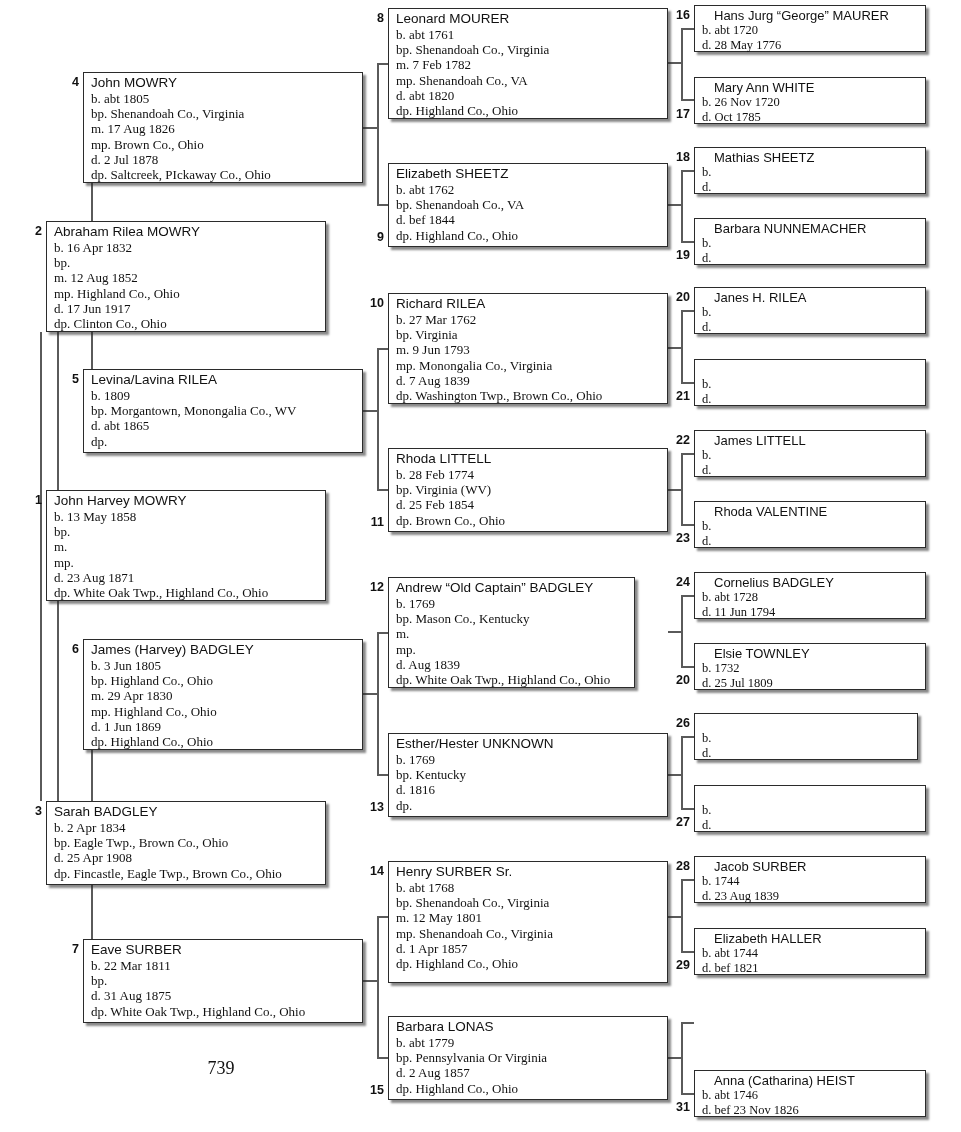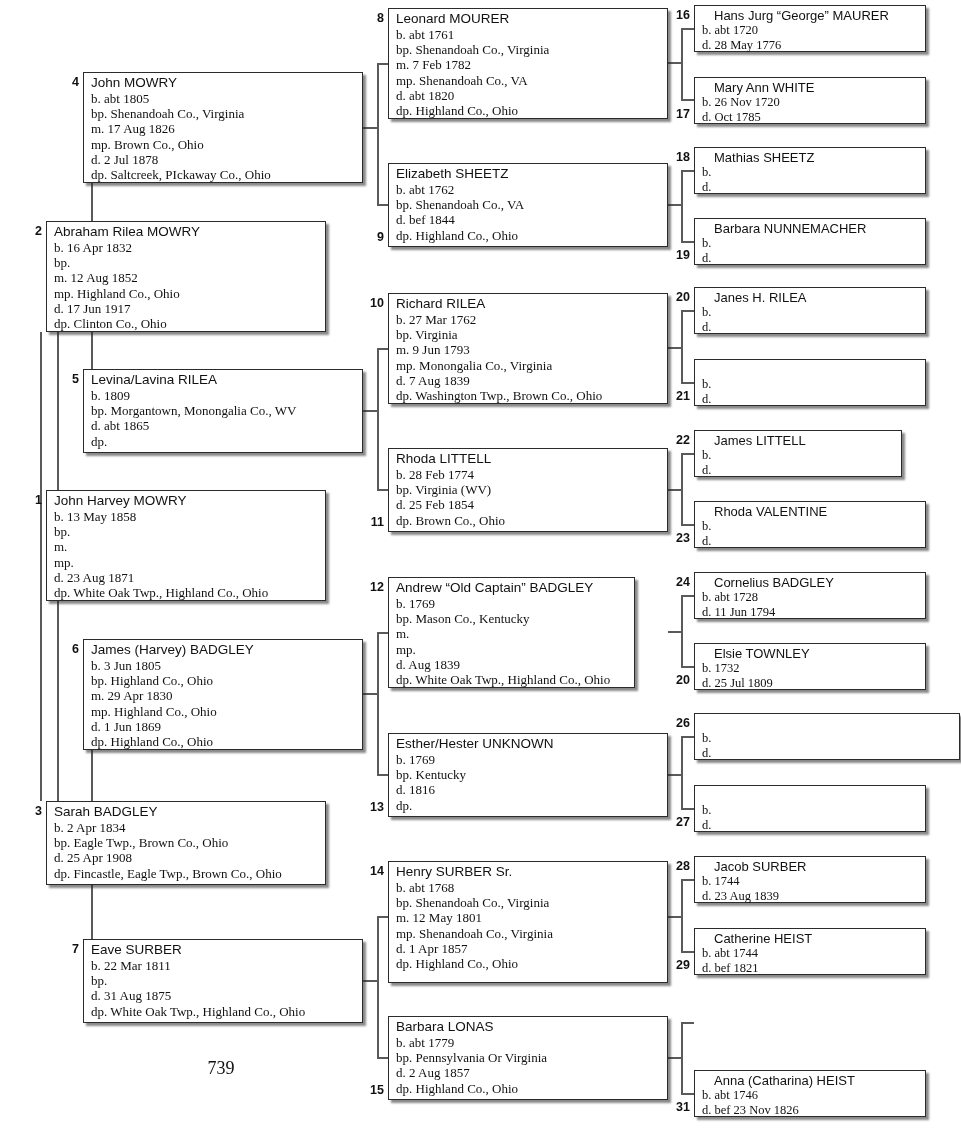--- a/index.html
+++ b/index.html
@@ -37,25 +37,25 @@
   #b12{left:388px;top:577px;width:247px;height:111px}
   #b13{left:388px;top:733px;width:280px;height:84px}
   #b14{left:388px;top:861px;width:280px;height:122px}
   #b15{left:388px;top:1016px;width:280px;height:84px}
   #b16{left:694px;top:5px;width:232px;height:47px}
   #b17{left:694px;top:77px;width:232px;height:47px}
   #b18{left:694px;top:147px;width:232px;height:47px}
   #b19{left:694px;top:218px;width:232px;height:47px}
   #b20{left:694px;top:287px;width:232px;height:47px}
   #b21{left:694px;top:359px;width:232px;height:47px}
-  #b22{left:694px;top:430px;width:208px;height:47px}
+  #b22{left:694px;top:430px;width:232px;height:47px}
   #b23{left:694px;top:501px;width:232px;height:47px}
   #b24{left:694px;top:572px;width:232px;height:47px}
   #b25{left:694px;top:643px;width:232px;height:47px}
-  #b26{left:694px;top:713px;width:266px;height:47px}
+  #b26{left:694px;top:713px;width:224px;height:47px}
   #b27{left:694px;top:785px;width:232px;height:47px}
   #b28{left:694px;top:856px;width:232px;height:47px}
   #b29{left:694px;top:928px;width:232px;height:47px}
   #b30{left:694px;top:999px;width:232px;height:47px}
   #b31{left:694px;top:1070px;width:232px;height:47px}
 </style>
 </head>
 <body>
 
 <div class="canvas">
@@ -326,21 +326,21 @@
 d.</div>
   </div>
   <div class="pbox sm" id="b28">
     <span class="num top">28</span>
     <div class="pname">Jacob SURBER</div>
     <div class="pdet">b. 1744
 d. 23 Aug 1839</div>
   </div>
   <div class="pbox sm" id="b29">
     <span class="num bot">29</span>
-    <div class="pname">Catherine HEIST</div>
+    <div class="pname">Elizabeth HALLER</div>
     <div class="pdet">b. abt 1744
 d. bef 1821</div>
   </div>
   <div class="pbox sm" id="b31">
     <span class="num bot">31</span>
     <div class="pname">Anna (Catharina) HEIST</div>
     <div class="pdet">b. abt 1746
 d. bef 23 Nov 1826</div>
   </div>
 

